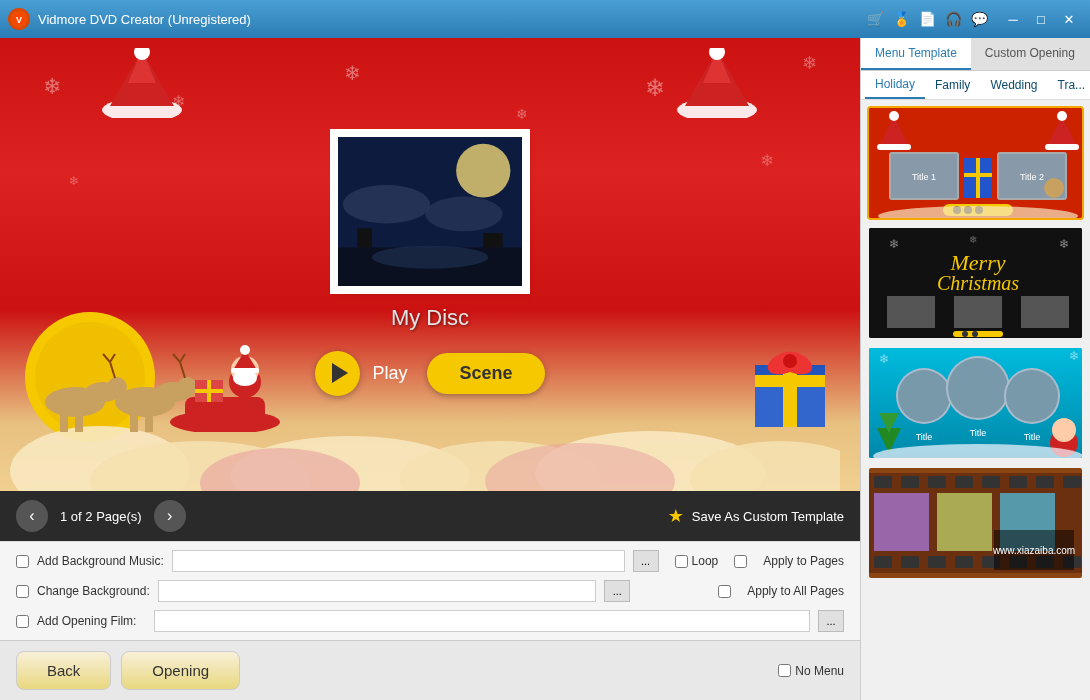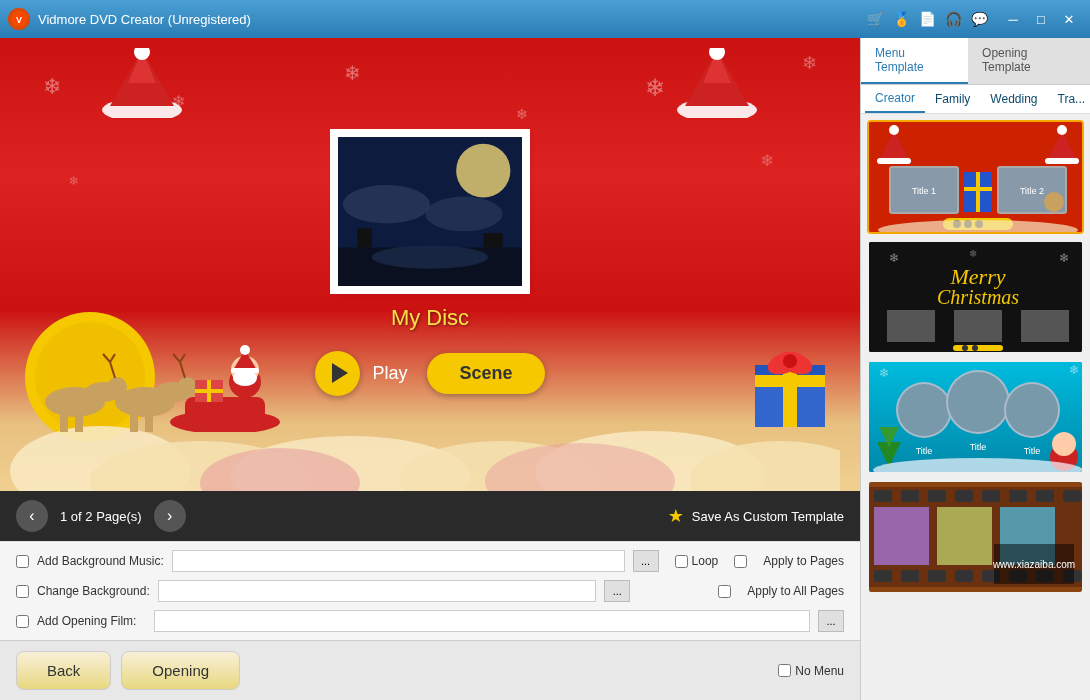--- a/index.html
+++ b/index.html
@@ -106,21 +106,21 @@
       border-radius: 50%;
       box-shadow: 0 0 15px rgba(200,180,120,0.5);
     }
     .stamp-floor {
       position: absolute;
       bottom: 0; left: 0; right: 0; height: 35px;
       background: linear-gradient(to top, #1a1a2a, #0d1520);
     }
 
     .disc-title {
-      color: #fde047;
+      color: #e5e5e5;
       font-size: 22px;
       margin-bottom: 20px;
       text-shadow: 1px 1px 3px rgba(0,0,0,0.5);
     }
 
     .buttons-row {
       display: flex;
       gap: 20px;
       align-items: center;
     }
@@ -610,25 +610,25 @@
         <input type="checkbox" style="">
         <span>No Menu</span>
       </label>
     </div>
   </div>
 
   <div class="template-panel">
 
     <div class="template-tabs">
       <div class="template-tab active">Menu Template</div>
-      <div class="template-tab">Opening Template</div>
+      <div class="template-tab">Custom Opening</div>
     </div>
 
     <div class="category-tabs">
-      <div class="category-tab active">Creator</div>
+      <div class="category-tab active">Holiday</div>
       <div class="category-tab">Family</div>
       <div class="category-tab">Wedding</div>
       <div class="category-tab">Tra...</div>
 
     </div>
 
     <div class="template-list">
 
       <div class="template-item selected">
         <div class="template-thumb tmpl-1">

